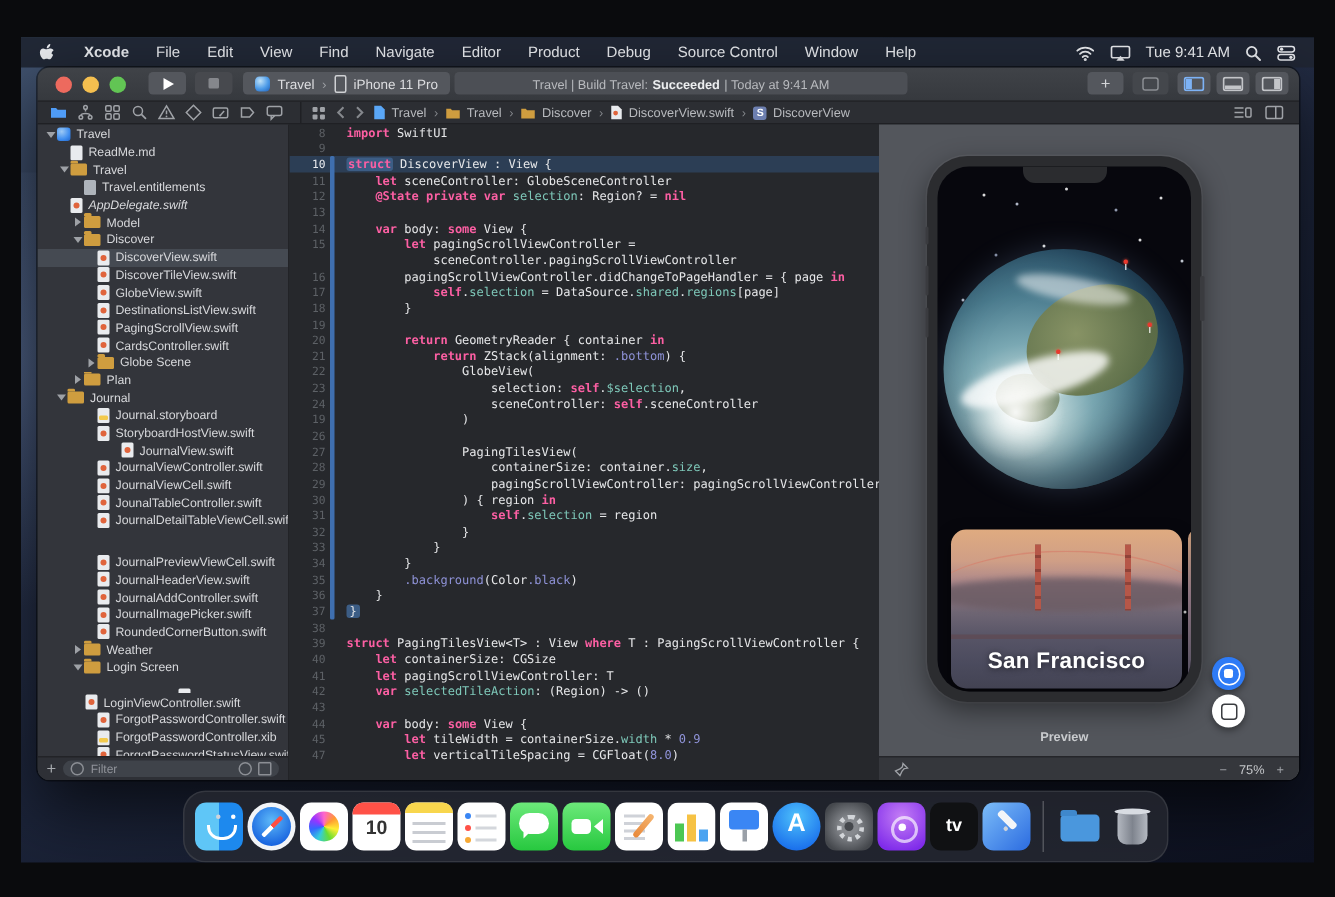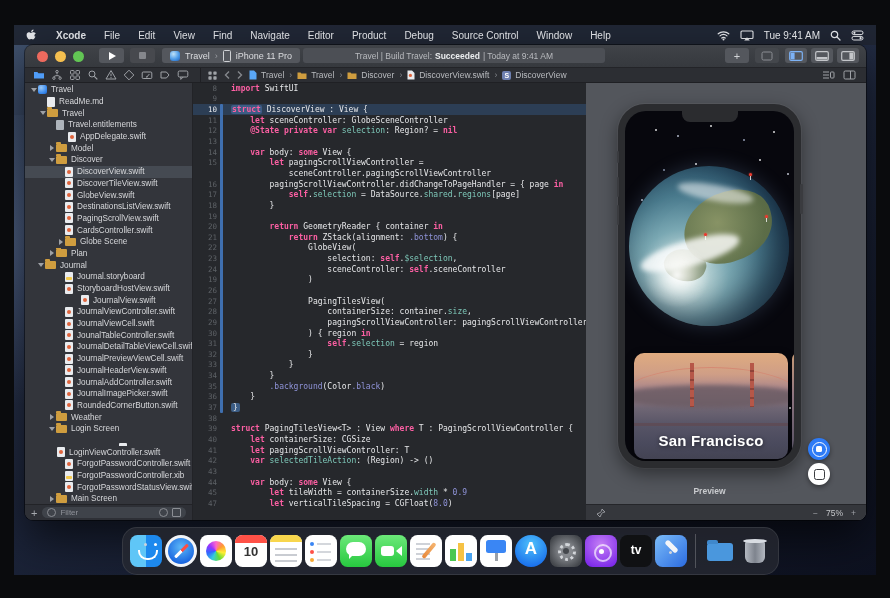--- a/index.html
+++ b/index.html
@@ -462,21 +462,21 @@
             <div class="trow" style="padding-left: 14px;">
               <span class="disc d"></span>
               <span class="fi fi-folder"></span>
               <span>Travel</span>
             </div>
             <div class="trow" style="padding-left: 23px;">
               <span class="disc"></span>
               <span class="fi fi-page fi-ent"></span>
               <span>Travel.entitlements</span>
             </div>
-            <div class="trow" style="padding-left: 35px;">
+            <div class="trow" style="padding-left: 14px; font-style: italic;">
               <span class="disc"></span>
               <span class="fi fi-page fi-swift"></span>
               <span>AppDelegate.swift</span>
             </div>
             <div class="trow" style="padding-left: 23px;">
               <span class="disc r"></span>
               <span class="fi fi-folder"></span>
               <span>Model</span>
             </div>
             <div class="trow" style="padding-left: 23px;">
@@ -557,21 +557,21 @@
             <div class="trow" style="padding-left: 32px;">
               <span class="disc"></span>
               <span class="fi fi-page fi-swift"></span>
               <span>JounalTableController.swift</span>
             </div>
             <div class="trow" style="padding-left: 32px;">
               <span class="disc"></span>
               <span class="fi fi-page fi-swift"></span>
               <span>JournalDetailTableViewCell.swift</span>
             </div>
-            <div class="trow" style="padding-left: 32px;">
+            <div class="trow" style="padding-left: 32px; margin-top: 16px;">
               <span class="disc"></span>
               <span class="fi fi-page fi-swift"></span>
               <span>JournalPreviewViewCell.swift</span>
             </div>
             <div class="trow" style="padding-left: 32px;">
               <span class="disc"></span>
               <span class="fi fi-page fi-swift"></span>
               <span>JournalHeaderView.swift</span>
             </div>
             <div class="trow" style="padding-left: 32px;">

